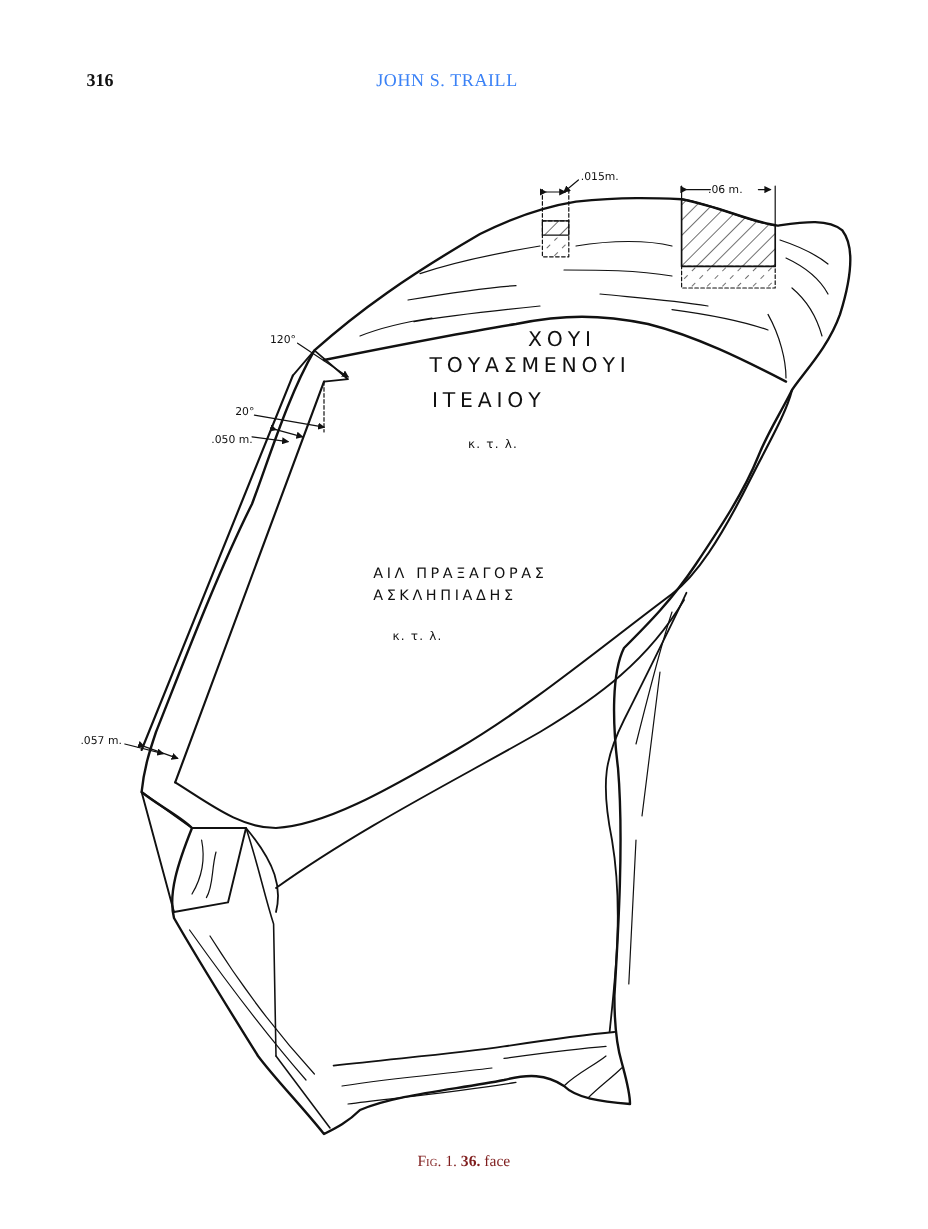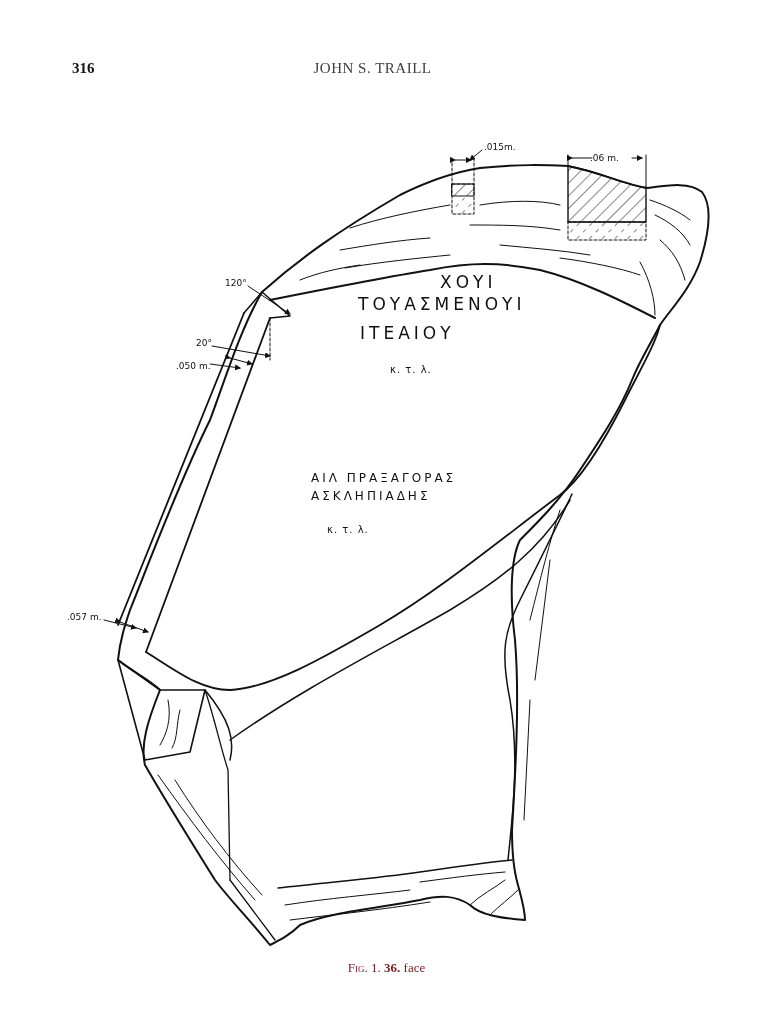--- a/index.html
+++ b/index.html
@@ -5,21 +5,21 @@
   html, body { margin: 0; padding: 0; background: #ffffff; }
   body { width: 773px; height: 1024px; position: relative; overflow: hidden; }
   .page-number {
     position: absolute; left: 72px; top: 60px;
     font-family: "Liberation Serif", "DejaVu Serif", serif;
     font-size: 15px; font-weight: bold; color: #111;
   }
   .running-head {
     position: absolute; left: 0; width: 698px; top: 60px; text-align: center;
     font-family: "Liberation Serif", "DejaVu Serif", serif;
-    font-size: 15px; letter-spacing: 0.5px; color: #404040; padding-left: 47px; box-sizing: border-box;
+    font-size: 15px; letter-spacing: 0.5px; color: #3b82f6; padding-left: 47px; box-sizing: border-box;
   }
   .figure { position: absolute; left: 0; top: 0; width: 773px; height: 1024px; }
   .caption {
     position: absolute; left: 0; width: 773px; top: 960px; text-align: center;
     font-family: "Liberation Serif", "DejaVu Serif", serif;
     font-size: 13px; color: #7f1d1d;
   }
   .caption .fig { font-variant: small-caps; }
   .caption .num { font-weight: bold; }
   svg text { font-family: "DejaVu Sans", "Liberation Sans", sans-serif; fill: #111; }

